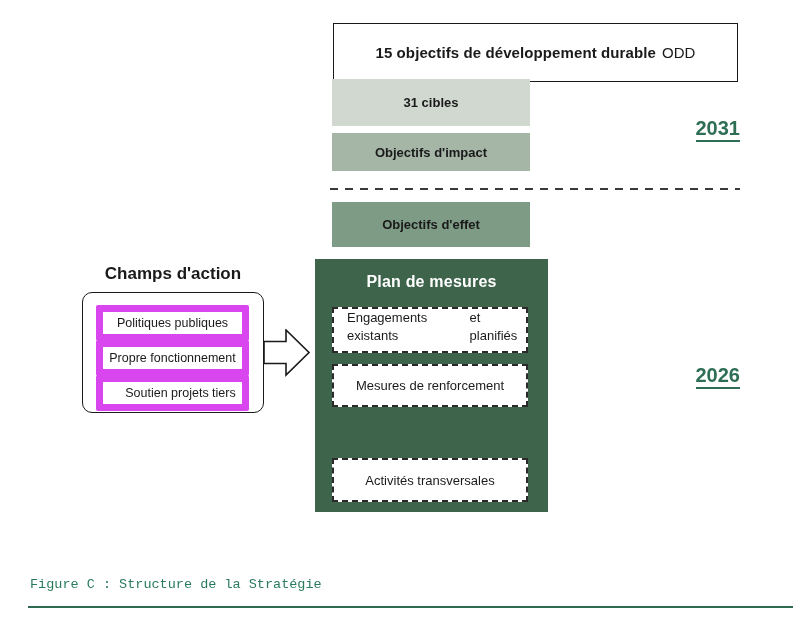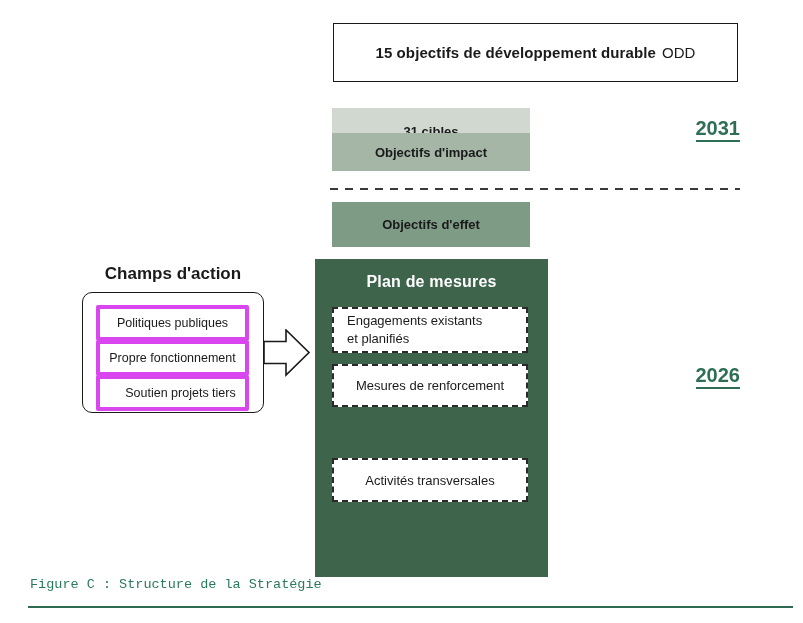--- a/index.html
+++ b/index.html
@@ -18,65 +18,65 @@
   }
   #odd-title-box .main{font-weight:bold;}
   #odd-title-box .suffix{font-weight:normal;margin-left:6px;}
 
   
   .level{
     left:332px;width:198px;
     display:flex;align-items:center;justify-content:center;
     font-weight:bold;font-size:13px;text-align:center;
   }
-  #level-cibles{top:79px;height:47px;background:#d0d8d0;margin-top:29px;}
+  #level-cibles{top:79px;height:47px;background:#d0d8d0;}
   #level-impact{top:133px;height:38px;background:#a5b6a7;text-align:right;}
   #level-effet{top:202px;height:45px;background:#7e9b86;}
 
   
   #dashed-separator{
     left:330px;top:188px;width:410px;height:2px;
     background:repeating-linear-gradient(90deg,#3a3a3a 0 8px,transparent 8px 15px);
   }
 
   
   .milestone{width:52px;text-align:right;font-weight:bold;font-size:20px;color:#2e6e54;}
   .milestone span{border-bottom:2px solid #2e6e54;padding-bottom:1px;}
   #milestone-2031{left:688px;top:117px;}
   #milestone-2026{left:688px;top:364px;}
 
   
-  #plan-box{left:315px;top:259px;width:233px;height:318px;background:#3f644c;}
+  #plan-box{left:315px;top:259px;width:233px;height:253px;background:#3f644c;}
   #plan-title{
     position:absolute;top:14px;left:0;width:100%;text-align:center;
     color:#ffffff;font-weight:bold;font-size:16px;letter-spacing:.2px;
   }
   .plan-item{
     position:absolute;left:17px;width:196px;background:#ffffff;
     border:2px dashed #2a2a2a;box-sizing:border-box;
     display:flex;align-items:center;justify-content:center;
     font-size:13px;text-align:center;
   }
   #plan-item-1{
-    top:48px;height:46px;flex-direction:column;
+    top:48px;height:46px;flex-direction:row;
     align-items:flex-start;justify-content:center;
     padding-left:13px;text-align:left;line-height:1.4;
   }
   #plan-item-2{top:105px;height:43px;}
   #plan-item-3{top:199px;height:44px;}
 
   
   #action-title{left:82px;top:264px;width:182px;text-align:center;font-weight:bold;font-size:17px;}
   #action-container{
     left:82px;top:292px;width:182px;height:121px;
     border:1.5px solid #1a1a1a;border-radius:10px;box-sizing:border-box;background:#ffffff;
   }
   .action-item{
     position:absolute;left:13px;width:153px;height:36px;
-    border:4px solid #d946ef;border-radius:2px;background:#ffffff;box-sizing:border-box;
+    border:7px solid #d946ef;border-radius:2px;background:#ffffff;box-sizing:border-box;
     display:flex;align-items:center;justify-content:center;font-size:12.5px;
   }
   #action-item-1{top:12px;}
   #action-item-2{top:47px;}
   #action-item-3{top:82px;padding-left:16px;}
 
   
   #flow-arrow{left:263px;top:329px;width:48px;height:48px;}
 
   

